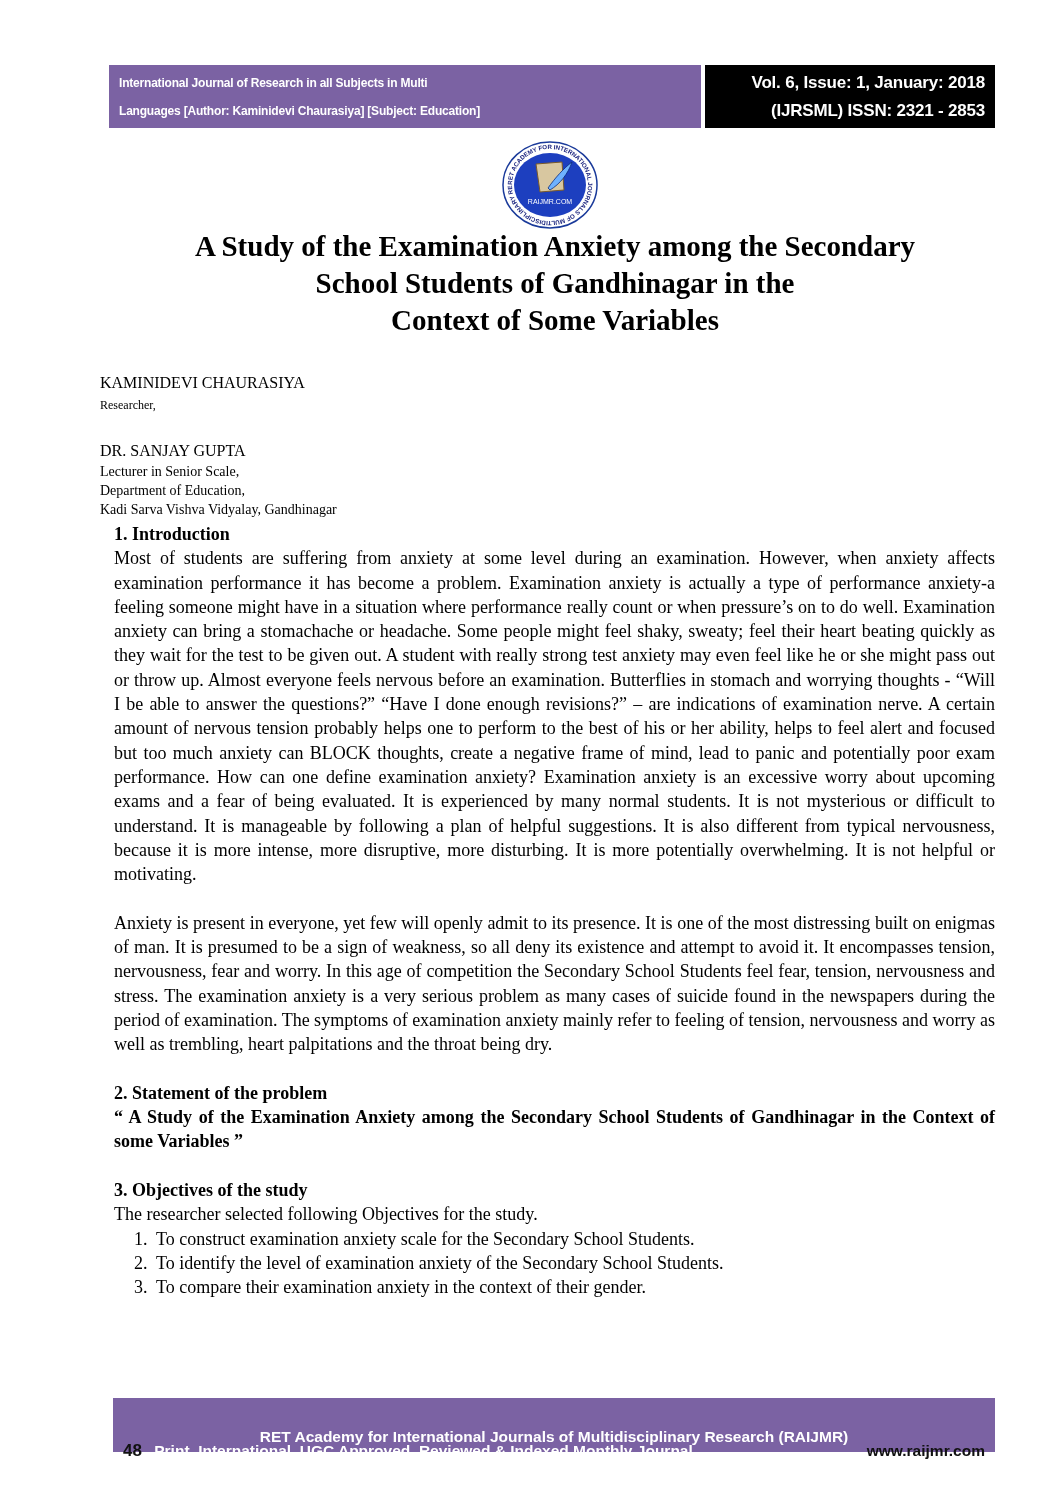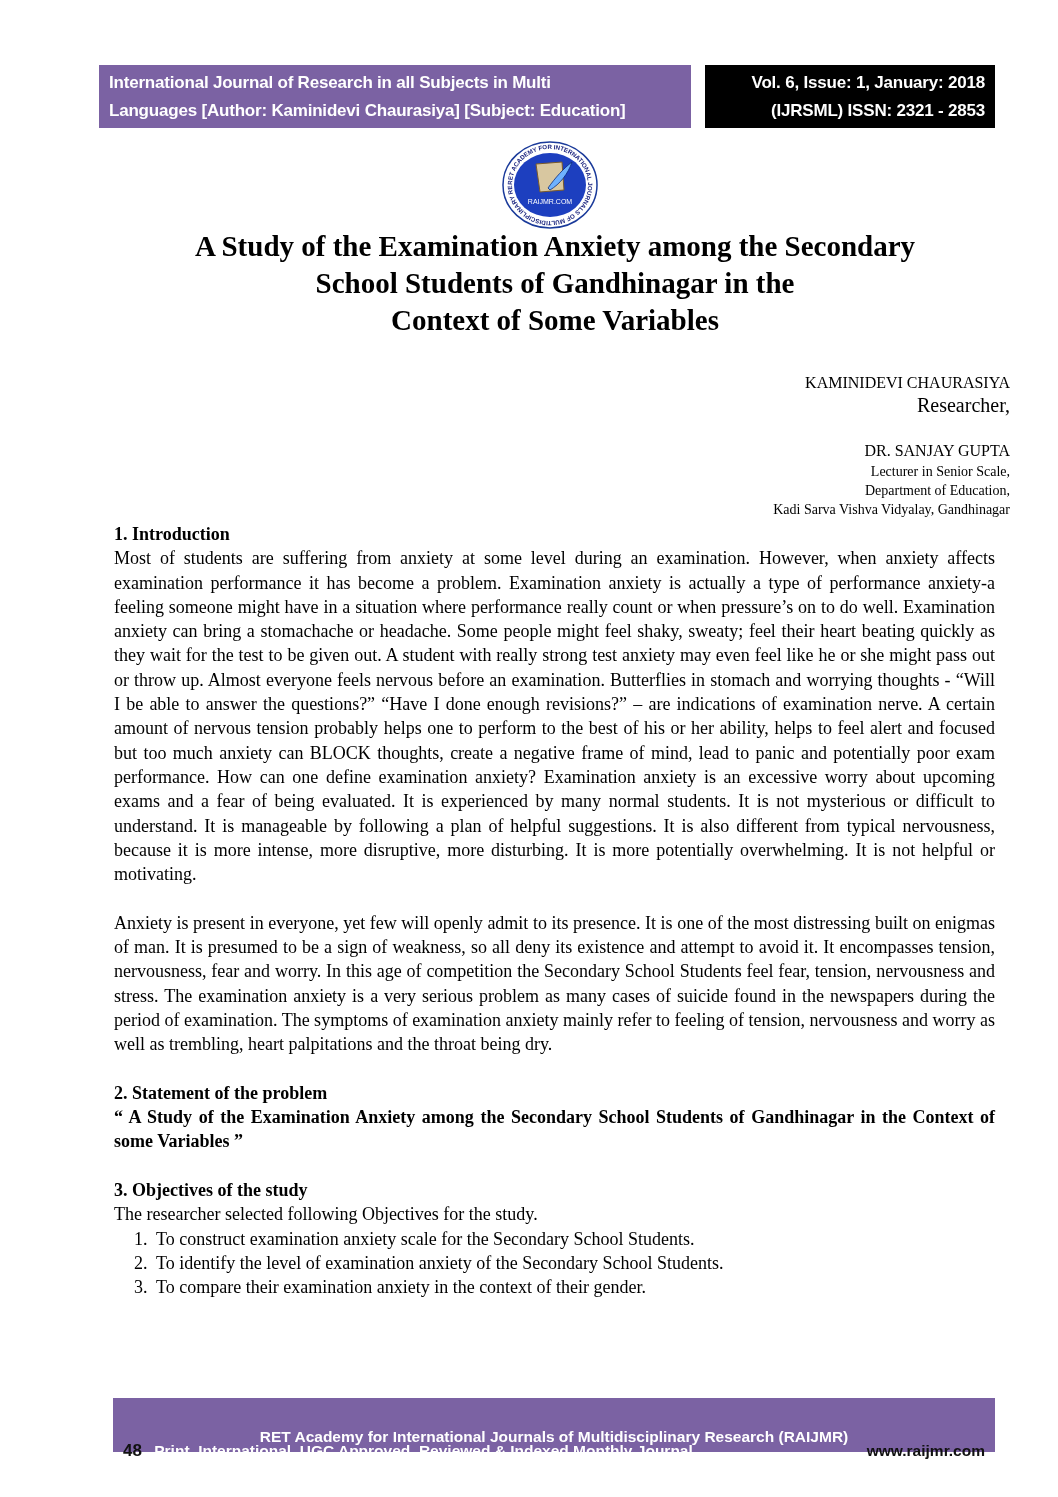--- a/index.html
+++ b/index.html
@@ -1,40 +1,40 @@
 <!DOCTYPE html>
 <html><head>
 <meta charset="utf-8">
 <style>
   html, body { margin: 0; padding: 0; background: #ffffff; }
   body { width: 1058px; height: 1497px; position: relative; overflow: hidden; }
   .header-left {
-    position: absolute; left: 99px; top: 65px; width: 592px; height: 63px;
+    position: absolute; left: 109px; top: 65px; width: 592px; height: 63px;
     background: #7b62a3; color: #ffffff;
-    font-family: "Liberation Sans", sans-serif; font-weight: bold; font-size: 17px;
+    font-family: "Liberation Sans", sans-serif; font-weight: bold; font-size: 12px;
     box-sizing: border-box; padding: 4px 0 0 10px; line-height: 28px; letter-spacing: -0.2px;
   }
   .header-right {
     position: absolute; left: 705px; top: 65px; width: 290px; height: 63px;
     background: #000000; color: #ffffff;
     font-family: "Liberation Sans", sans-serif; font-weight: bold; font-size: 17px;
     box-sizing: border-box; padding: 4px 10px 0 0; line-height: 28px; text-align: right; letter-spacing: -0.2px;
   }
   .header-right .line2 { padding-right: 0; }
   .logo { position: absolute; left: 500px; top: 140px; width: 100px; height: 90px; }
   .title {
     position: absolute; left: 100px; top: 228px; width: 910px; text-align: center;
     font-family: "Liberation Serif", serif; font-weight: bold; font-size: 29px; line-height: 37px; color: #000;
   }
   .authors {
-    position: absolute; left: 100px; top: 372px; width: 910px; text-align: right;
+    position: absolute; left: 100px; top: 372px; width: 910px; text-align: left;
     font-family: "Liberation Serif", serif; color: #000;
   }
   .authors .name { font-size: 16px; line-height: 22px; }
-  .authors .role { font-size: 20px; line-height: 22px; }
+  .authors .role { font-size: 12px; line-height: 22px; }
   .authors .gap { height: 24px; }
   .authors .small { font-size: 14px; line-height: 19px; }
   .body {
     position: absolute; left: 114px; top: 522px; width: 881px;
     font-family: "Liberation Serif", serif; font-size: 18px; line-height: 24.3px; color: #000;
   }
   .body h2 { font-size: 18px; margin: 0; font-weight: bold; line-height: 24.3px; }
   .body p { margin: 0; text-align: justify; }
   .body .spacer { height: 24.3px; }
   .body .bold-quote { font-weight: bold; text-align: justify; }

